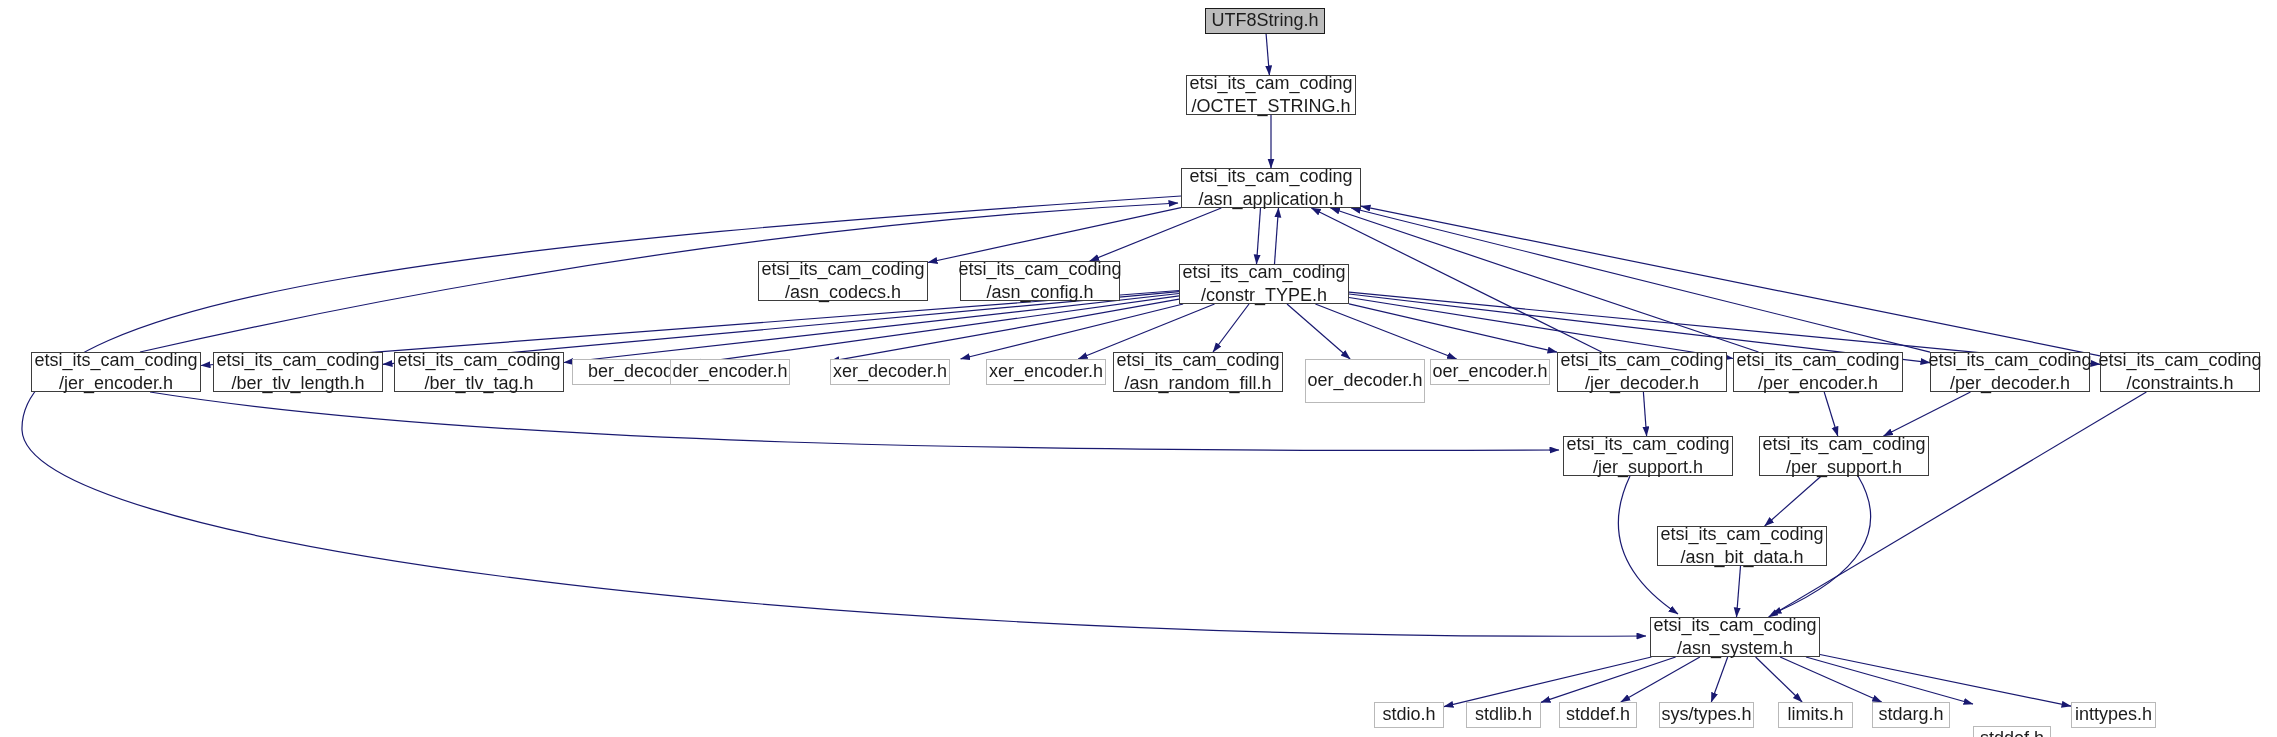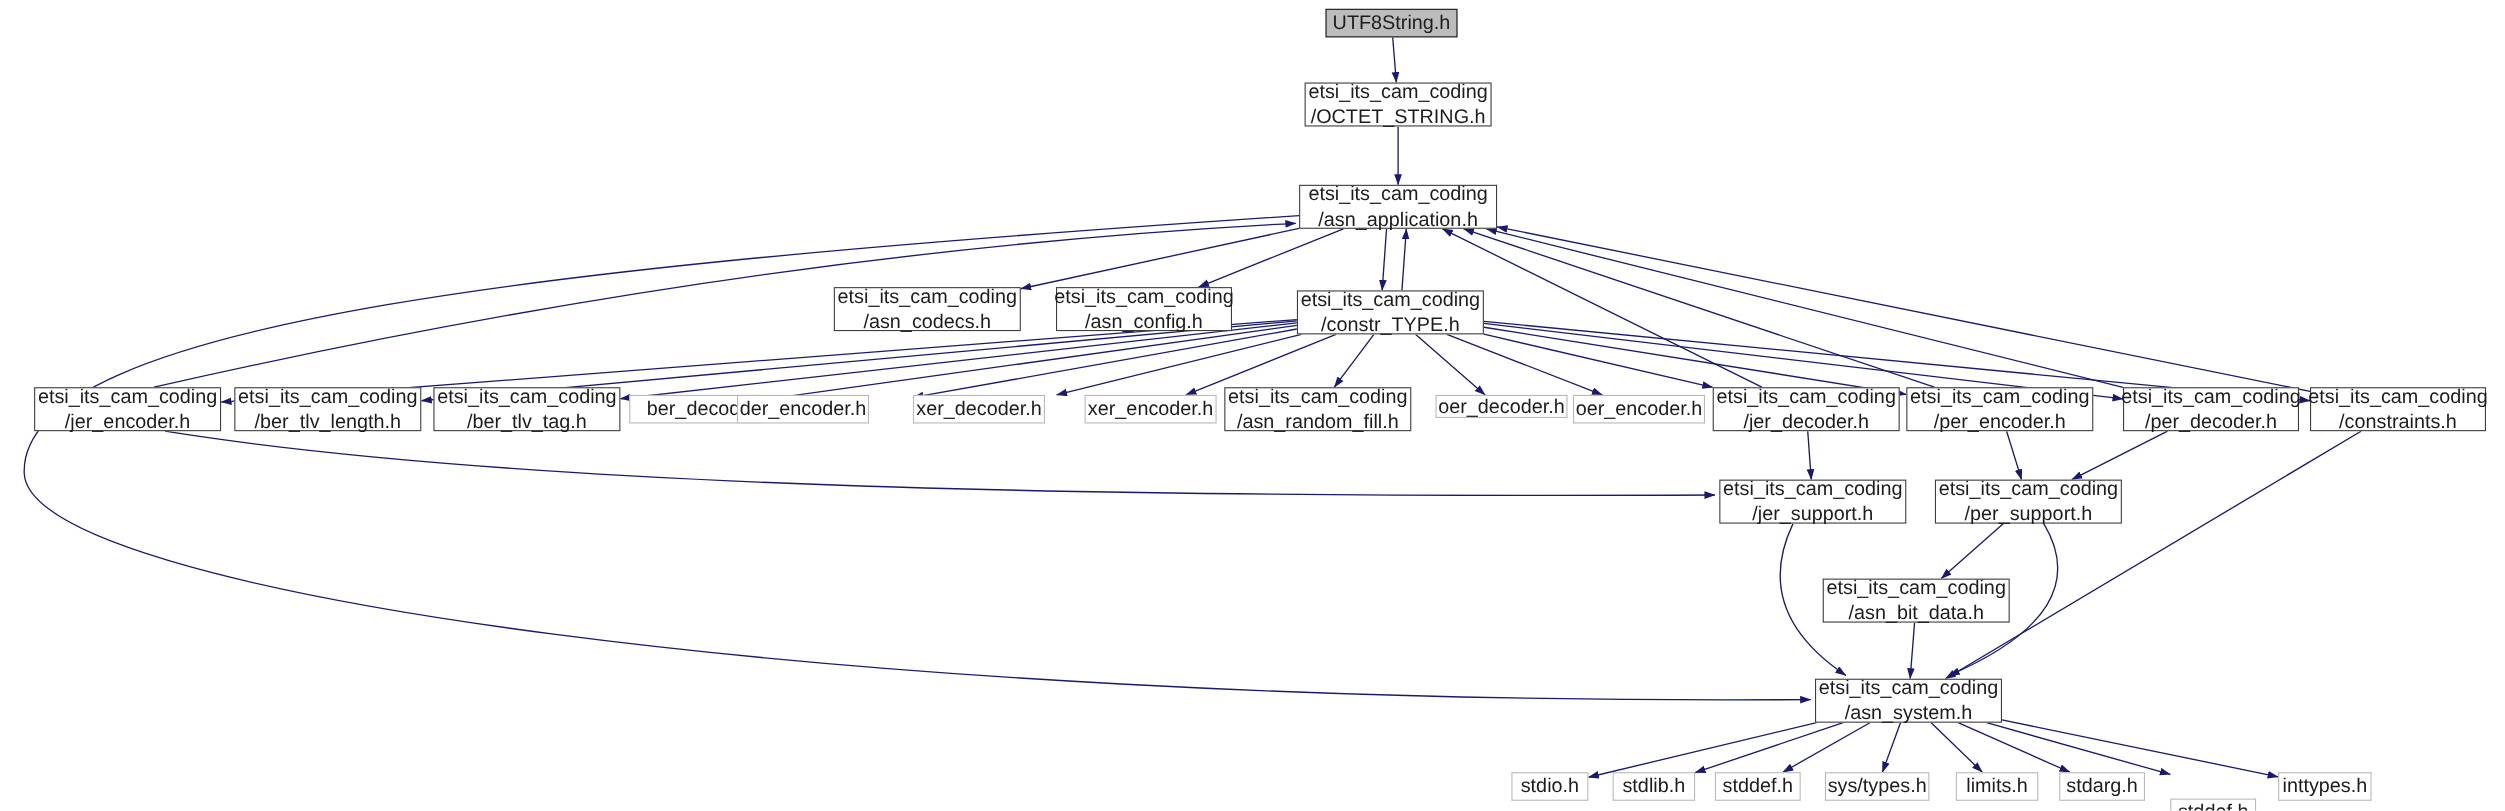--- a/index.html
+++ b/index.html
@@ -87,21 +87,21 @@
     <div class="node k-link" style="left: 213px; top: 352px; width: 170px; height: 40px;">etsi_its_cam_coding
 /ber_tlv_length.h</div>
     <div class="node k-link" style="left: 394px; top: 352px; width: 170px; height: 40px;">etsi_its_cam_coding
 /ber_tlv_tag.h</div>
     <div class="node k-plain" style="left: 572px; top: 359px; width: 120px; height: 26px; padding-left: 31px;">ber_decoder.h</div>
     <div class="node k-plain" style="left: 670px; top: 359px; width: 120px; height: 26px;">der_encoder.h</div>
     <div class="node k-plain" style="left: 800px; top: 359px; width: 120px; height: 26px; margin-left: 30px;">xer_decoder.h</div>
     <div class="node k-plain" style="left: 986px; top: 359px; width: 120px; height: 26px;">xer_encoder.h</div>
     <div class="node k-link" style="left: 1113px; top: 352px; width: 170px; height: 40px;">etsi_its_cam_coding
 /asn_random_fill.h</div>
-    <div class="node k-plain" style="left: 1305px; top: 359px; width: 120px; height: 21px;">oer_decoder.h</div>
+    <div class="node k-plain" style="left: 1305px; top: 359px; width: 120px; height: 44px;">oer_decoder.h</div>
     <div class="node k-plain" style="left: 1430px; top: 359px; width: 120px; height: 26px;">oer_encoder.h</div>
     <div class="node k-link" style="left: 1557px; top: 352px; width: 170px; height: 40px;">etsi_its_cam_coding
 /jer_decoder.h</div>
     <div class="node k-link" style="left: 1733px; top: 352px; width: 170px; height: 40px;">etsi_its_cam_coding
 /per_encoder.h</div>
     <div class="node k-link" style="left: 1930px; top: 352px; width: 160px; height: 40px;">etsi_its_cam_coding
 /per_decoder.h</div>
     <div class="node k-link" style="left: 2100px; top: 352px; width: 160px; height: 40px;">etsi_its_cam_coding
 /constraints.h</div>
     <div class="node k-link" style="left: 1563px; top: 436px; width: 170px; height: 40px;">etsi_its_cam_coding

